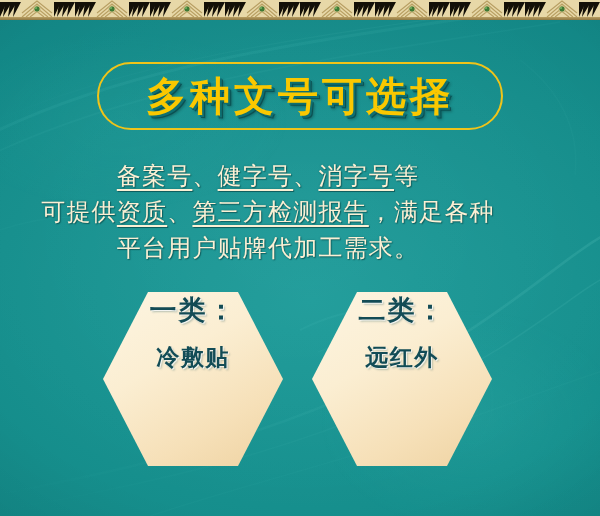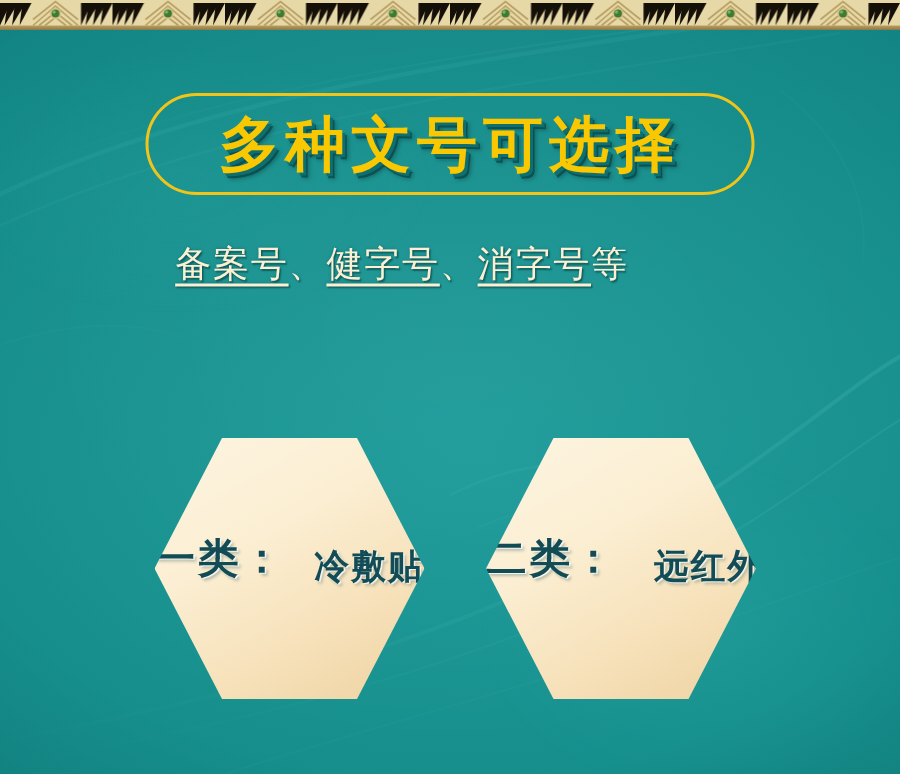--- a/index.html
+++ b/index.html
@@ -110,38 +110,39 @@
 
   
   .hex {
     position:absolute;
     width:180px; height:174px;
     clip-path:polygon(25% 0%, 75% 0%, 100% 50%, 75% 100%, 25% 100%, 0% 50%);
     background:linear-gradient(150deg,#fdf5e2 0%, #fbeed2 38%, #f6e0b8 72%, #eed2a1 100%);
     filter:drop-shadow(2px 3px 3px rgba(0,40,42,.35));
     z-index:5;
     display:flex;
+    flex-direction:column;
     align-items:center;
-    justify-content:space-between;
+    justify-content:flex-start;
   }
   #hex-1 { left:103px; top:292px; }
-  #hex-2 { left:324px; top:292px;gap:25px; }
+  #hex-2 { left:312px; top:292px; }
 
   .hex-title {
     font-family:"DejaVu Serif", serif;
     font-size:27px;
     font-weight:bold;
     color:#134b55;
     letter-spacing:2px;
     text-shadow:1px 1px 0 rgba(255,255,255,.8), 2px 2px 2px rgba(12,70,76,.28);
     margin-bottom:14px;
     white-space:nowrap;
   }
   .hex-sub {
-    font-family:Liberation Mono, monospace;
+    font-family:Liberation Sans, sans-serif;
     font-size:23px;
     font-weight:bold;
     line-height:30px;
     color:#124c56;
     letter-spacing:1.5px;
     text-align:center;
     text-shadow:1px 1px 0 rgba(255,255,255,.75), 2px 2px 2px rgba(12,70,76,.25);
     white-space:nowrap;
   }
 </style>
@@ -224,20 +225,22 @@
     </svg>
     <div class="tb-edge-bot"></div>
   </div>
 
   <div class="title-frame">
     <div class="title-text">多种文号可选择</div>
   </div>
 
   <div class="body-text">
     <div class="body-line"><span class="u">备案号</span><span>、</span><span class="u">健字号</span><span>、</span><span class="u">消字号</span><span>等</span></div>
+    <div class="body-line"><span>可提供</span><span class="u">资质</span><span>、</span><span class="u">第三方检测报告</span><span>，满足各种</span></div>
+    <div class="body-line"><span>平台用户贴牌代加工需求。</span></div>
   </div>
 
   <div class="hex" id="hex-1">
     <div class="hex-title">一类：</div>
     <div class="hex-sub">
         <div>冷敷贴</div>
       </div>
   </div>
 
   <div class="hex" id="hex-2">

